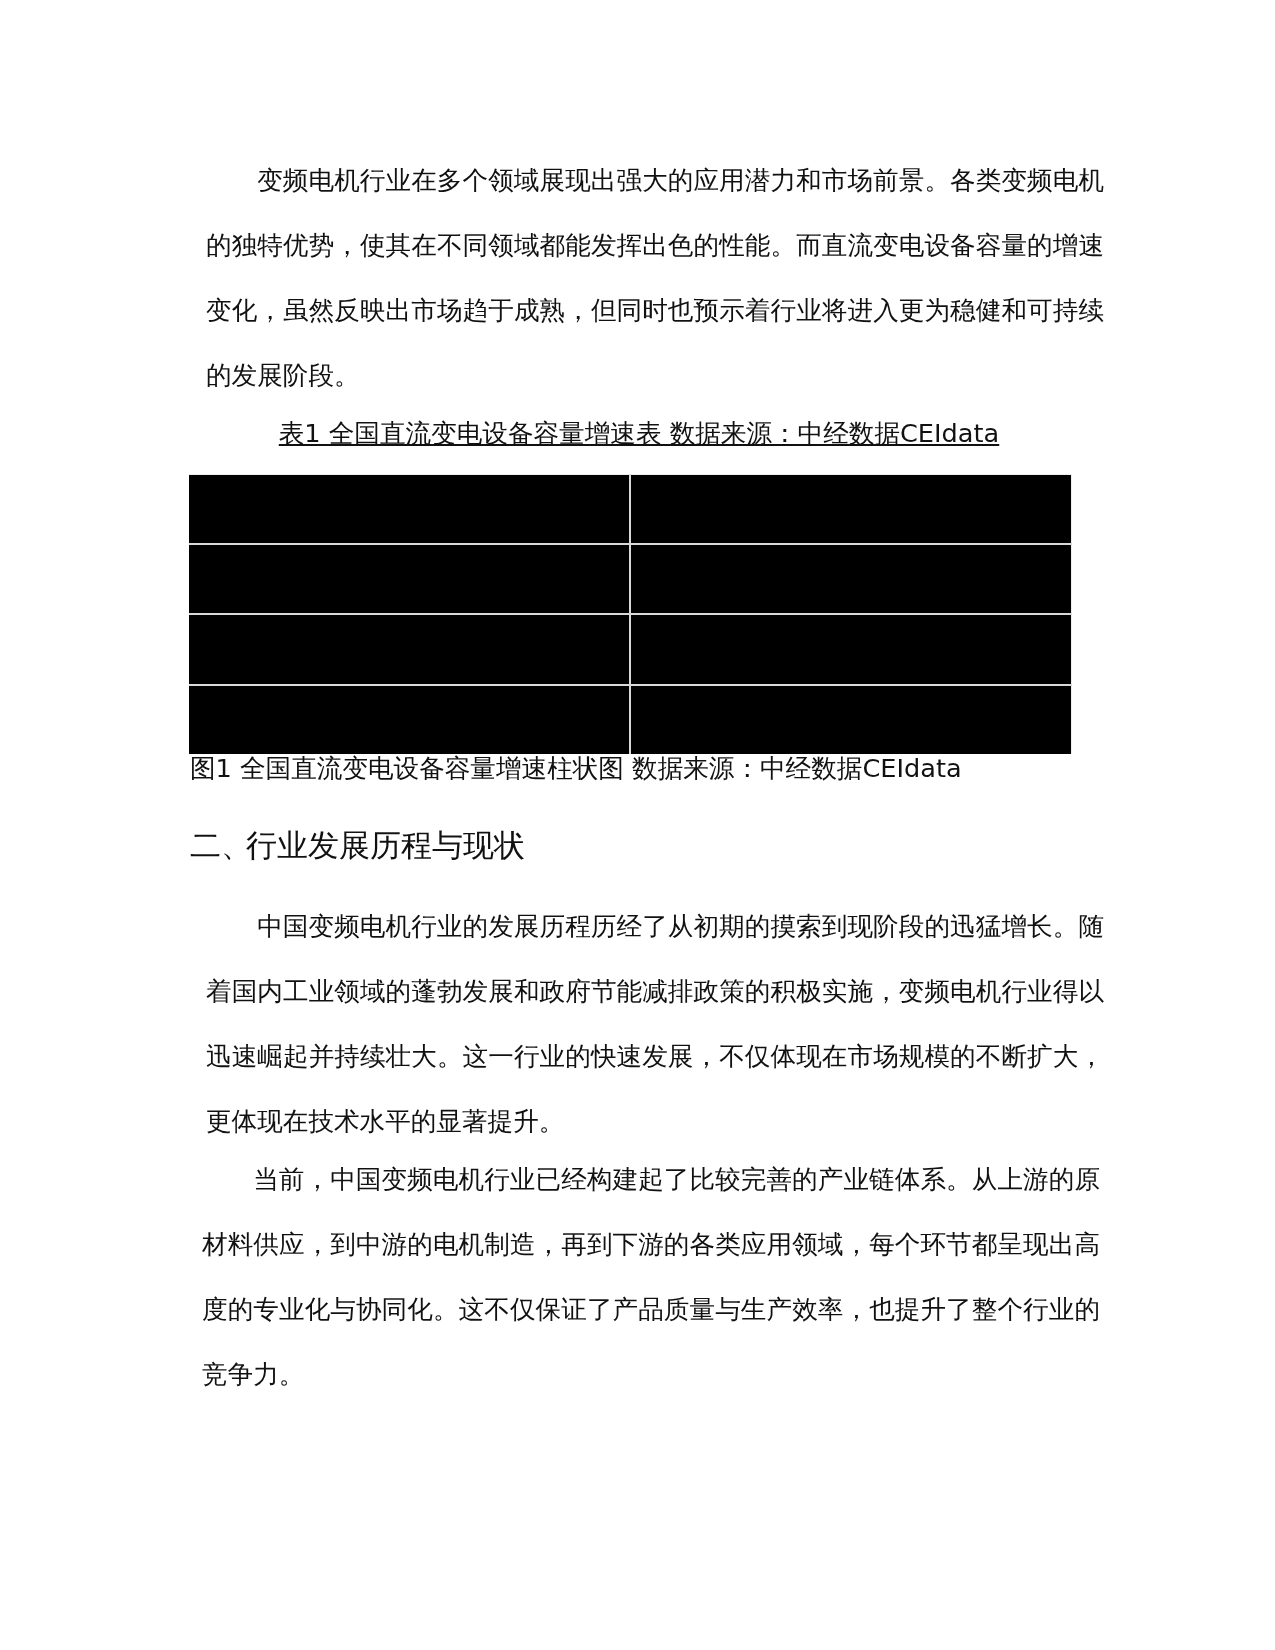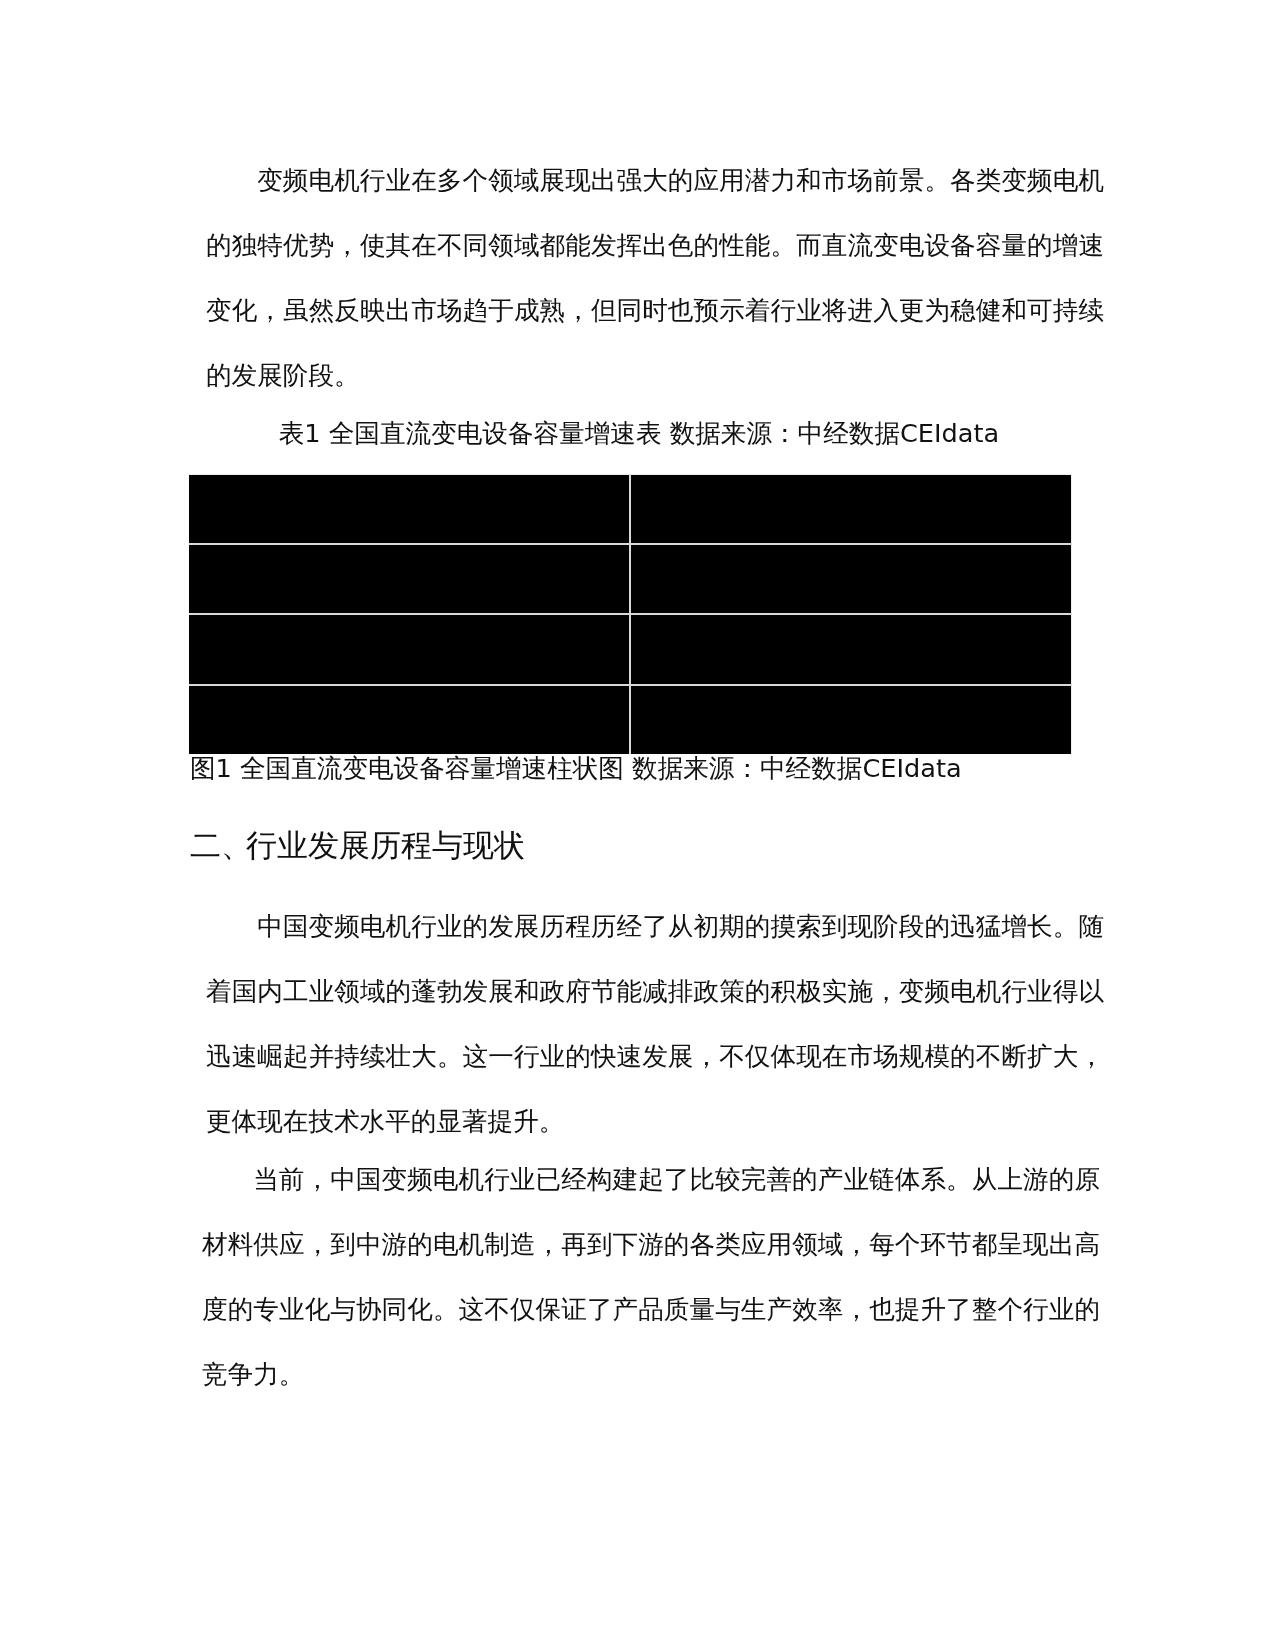--- a/index.html
+++ b/index.html
@@ -3,21 +3,21 @@
 <meta charset="utf-8">
 <style>
   html, body { margin: 0; padding: 0; background: #ffffff; }
   body { width: 1275px; height: 1650px; position: relative; overflow: hidden;
          font-family: "DejaVu Sans", "Liberation Sans", sans-serif; color: #111111; }
   .page { position: absolute; left: 190px; top: 0; width: 898px; }
   .p { position: absolute; left: 0; width: 898px; font-size: 25.6px; line-height: 65px;
        text-align: justify; text-align-last: left; letter-spacing: 0; word-break: break-all; }
   .indent { text-indent: 2em; }
   .caption-center { position: absolute; left: 0; width: 898px; text-align: center;
-                    font-size: 25.6px; line-height: 40px; }
+                    font-size: 25.6px; line-height: 40px; text-decoration: underline; }
   .caption-left { position: absolute; left: 0; font-size: 25.6px; line-height: 40px; white-space: nowrap; }
   .heading { position: absolute; left: 0; font-size: 31px; line-height: 40px; white-space: nowrap; }
   .heading .num { display: inline-block; width: 56px; }
   table.blk { position: absolute; left: -1px; top: 474px; width: 883px; height: 280px;
               border-collapse: collapse; background: #000; }
   table.blk td { background: #000000; border: 2px solid #d9d9d9; height: 66px; padding: 0; }
   table.blk tr:first-child td { border-top: 1px solid #eeeeee; }
   table.blk tr:last-child td { border-bottom: none; }
   table.blk td:first-child { border-left: none; width: 440px; }
   table.blk td:last-child { border-right: 1px solid #eeeeee; }

